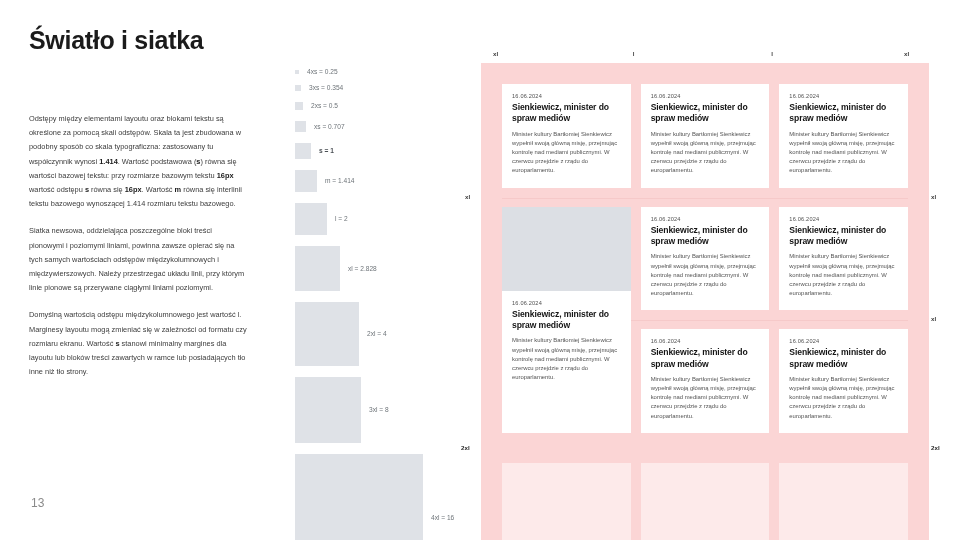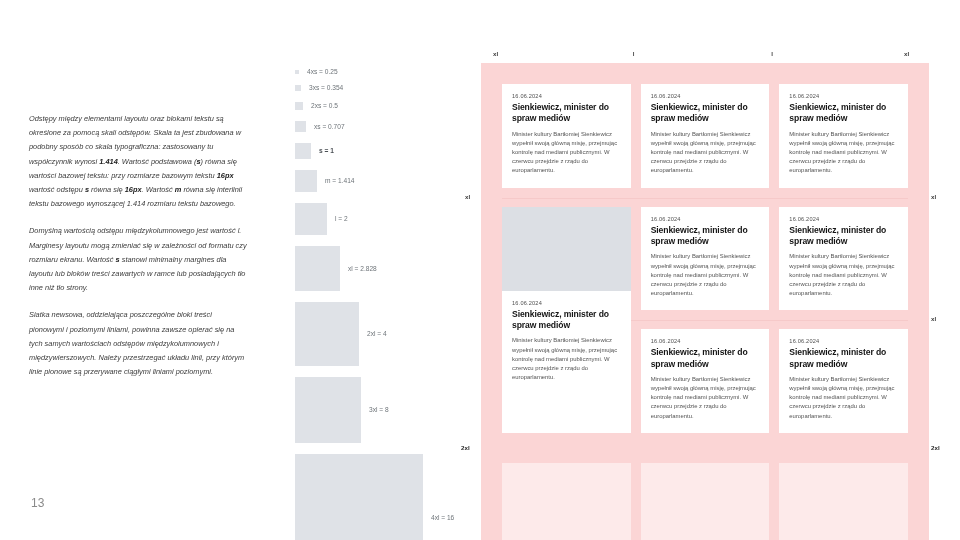--- a/index.html
+++ b/index.html
@@ -16,21 +16,21 @@
   .page-title {
     position: absolute; left: 29px; top: 26px;
     font-size: 25px; font-weight: 700; letter-spacing: -0.3px;
     color: #1b1b1b;
   }
   .body-copy {
     position: absolute; left: 29px; top: 112px; width: 218px;
     font-size: 7.4px; line-height: 14.2px; color: #3b3b3b;
     text-align: left;
   }
-  .body-copy p { margin-bottom: 13px; font-style: italic; }
+  .body-copy p { margin-bottom: 13px; }
   .body-copy b { font-weight: 700; color: #1b1b1b; }
   .page-number {
     position: absolute; left: 31px; top: 496px;
     font-size: 12px; color: #8a8a8a;
   }
 
   
   .scale { position: absolute; left: 295px; top: 70px; }
   .scale-row {
     position: relative;
@@ -87,25 +87,26 @@
     position: absolute; font-size: 6.2px; color: #3d3d3d;
     font-weight: 600; white-space: nowrap;
   }
   .glabel.strong { font-weight: 700; color: #1f1f1f; }
 </style>
 </head>
 <body>
 
 <div id="page">
 
+  <h1 class="page-title">Światło i siatka</h1>
 
   <div class="body-copy">
       <p>Odstępy między elementami layoutu oraz blokami tekstu są określone za pomocą skali odstępów. Skala ta jest zbudowana w podobny sposób co skala typograficzna: zastosowany tu współczynnik wynosi <b>1.414</b>. Wartość podstawowa (<b>s</b>) równa się wartości bazowej tekstu: przy rozmiarze bazowym tekstu <b>16px</b> wartość odstępu <b>s</b> równa się <b>16px</b>. Wartość <b>m</b> równa się interlinii tekstu bazowego wynoszącej 1.414 rozmiaru tekstu bazowego.</p>
+      <p>Siatka newsowa, oddzielająca poszczególne bloki treści pionowymi i poziomymi liniami, powinna zawsze opierać się na tych samych wartościach odstępów międzykolumnowych i międzywierszowych. Należy przestrzegać układu linii, przy którym linie pionowe są przerywane ciągłymi liniami poziomymi.</p>
       <p>Domyślną wartością odstępu międzykolumnowego jest wartość l. Marginesy layoutu mogą zmieniać się w zależności od formatu czy rozmiaru ekranu. Wartość <b>s</b> stanowi minimalny margines dla layoutu lub bloków treści zawartych w ramce lub posiadających tło inne niż tło strony.</p>
-      <p>Siatka newsowa, oddzielająca poszczególne bloki treści pionowymi i poziomymi liniami, powinna zawsze opierać się na tych samych wartościach odstępów międzykolumnowych i międzywierszowych. Należy przestrzegać układu linii, przy którym linie pionowe są przerywane ciągłymi liniami poziomymi.</p>
     </div>
 
   <div class="page-number">13</div>
 
   <div class="scale">
       <div class="scale-row" style="position: absolute; left: 0px; top: 0px;">
         <div class="scale-swatch" style="width: 4px; height: 4px; background: rgb(223, 226, 231);"></div>
         <div class="scale-label" style="margin-left: 8px; margin-top: -1px;">4xs = 0.25</div>
       </div>
       <div class="scale-row" style="position: absolute; left: 0px; top: 15px;">

